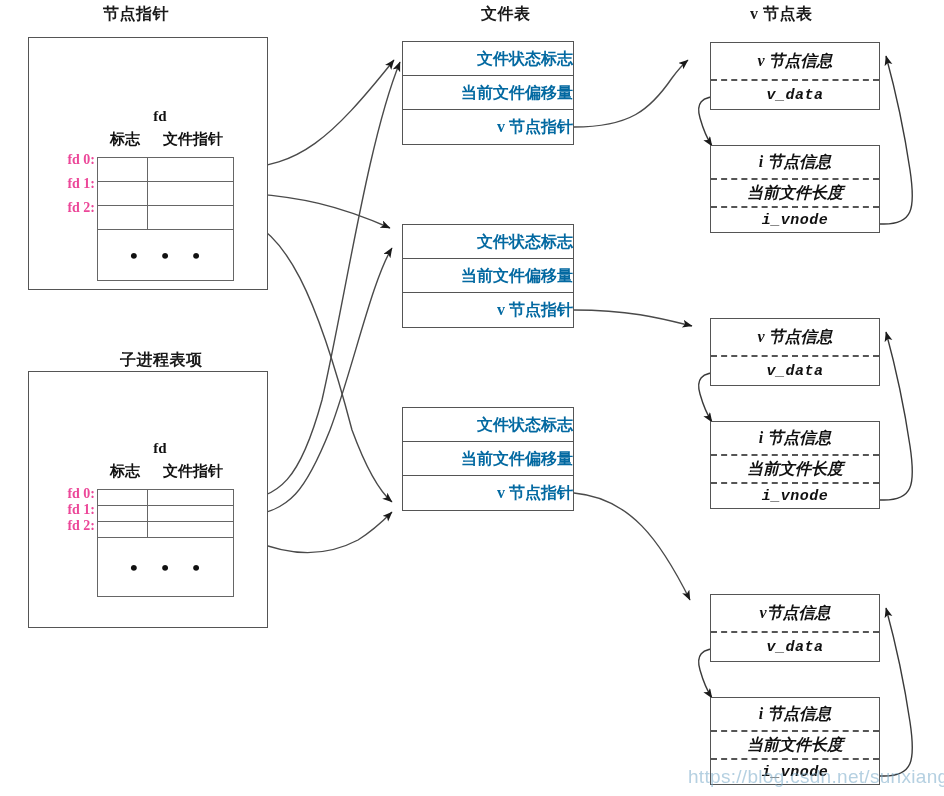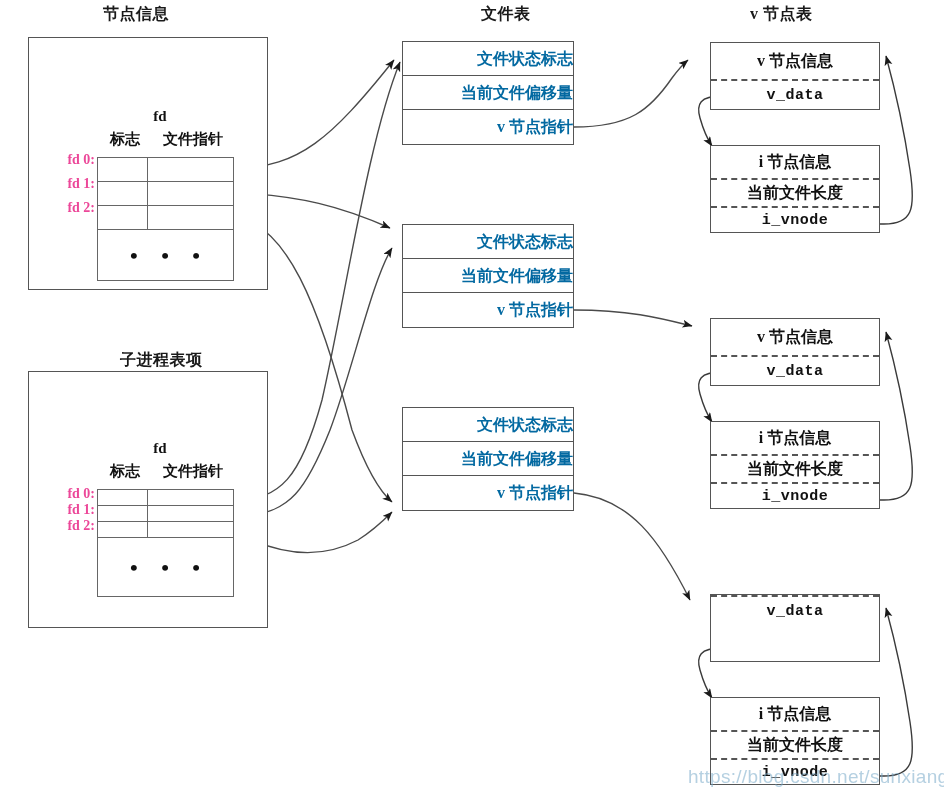--- a/index.html
+++ b/index.html
@@ -114,20 +114,21 @@
     background: #fff;
   }
   .node-cell {
     text-align: center;
     color: #111;
     box-sizing: border-box;
     white-space: nowrap;
     display: flex;
     align-items: center;
     justify-content: center;
+    font-style: italic;
   }
   .node-cell.cn {
     font-size: 16px;
     font-weight: bold;
   }
   .node-cell.mono {
     font-family: "Liberation Mono", "DejaVu Sans Mono", monospace;
     font-size: 15px;
     font-weight: bold;
     letter-spacing: 0.5px;
@@ -193,21 +194,21 @@
       <path d="M842,224 L884,224 C912,224 916,210 910,170 C902,116 892,78 886,56" marker-end="url(#ah)" stroke="#3a3a3a"></path>
 
       <path d="M760,372 L722,372 C700,372 696,380 700,394 C704,408 708,416 712,422" marker-end="url(#ah)" stroke="#3a3a3a"></path>
       <path d="M842,500 L884,500 C912,500 916,486 910,446 C902,392 892,354 886,332" marker-end="url(#ah)" stroke="#3a3a3a"></path>
 
       <path d="M760,648 L722,648 C700,648 696,656 700,670 C704,684 708,692 712,698" marker-end="url(#ah)" stroke="#3a3a3a"></path>
       <path d="M842,776 L884,776 C912,776 916,762 910,722 C902,668 892,630 886,608" marker-end="url(#ah)" stroke="#3a3a3a"></path>
     </g>
   </svg>
 
-  <div class="caption" style="left:103px; top:4px;">节点信息</div>
+  <div class="caption" style="left:103px; top:4px;">节点指针</div>
   <div class="caption" style="left:120px; top:350px;">子进程表项</div>
   <div class="caption" style="left:457px; top:4px;margin-left:24px;">文件表</div>
   <div class="caption" style="left:750px; top:4px;">v 节点表</div>
 
   <div class="proc-box" style="left:28px; top:37px; width:240px; height:253px;"></div>
 
   <div class="fd-head" style="left:140px; top:108px; width:40px;">fd</div>
   <div class="fd-head" style="left:100px; top:130px; width:50px;">标志</div>
   <div class="fd-head" style="left:150px; top:130px; width:86px;">文件指针</div>
 
@@ -283,20 +284,21 @@
     <div class="node-cell cn" style="height:36px;">v 节点信息</div>
     <div class="node-cell mono dashed-top" style="height:30px;">v_data</div>
   </div>
   <div class="node-box" style="left:710px; top:421px; width:170px; height:88px;">
     <div class="node-cell cn" style="height:32px;">i 节点信息</div>
     <div class="node-cell cn dashed-top" style="height:28px;">当前文件长度</div>
     <div class="node-cell mono dashed-top" style="height:26px;">i_vnode</div>
   </div>
 
   <div class="node-box" style="left:710px; top:594px; width:170px; height:68px;">
+    <div class="node-cell cn" style="height:36px;">v节点信息</div>
     <div class="node-cell mono dashed-top" style="height:30px;">v_data</div>
   </div>
   <div class="node-box" style="left:710px; top:697px; width:170px; height:88px;">
     <div class="node-cell cn" style="height:32px;">i 节点信息</div>
     <div class="node-cell cn dashed-top" style="height:28px;">当前文件长度</div>
     <div class="node-cell mono dashed-top" style="height:26px;">i_vnode</div>
   </div>
 
   <div class="watermark" style="left:688px; top:766px;">https://blog.csdn.net/sunxiangnghdang</div>
 

